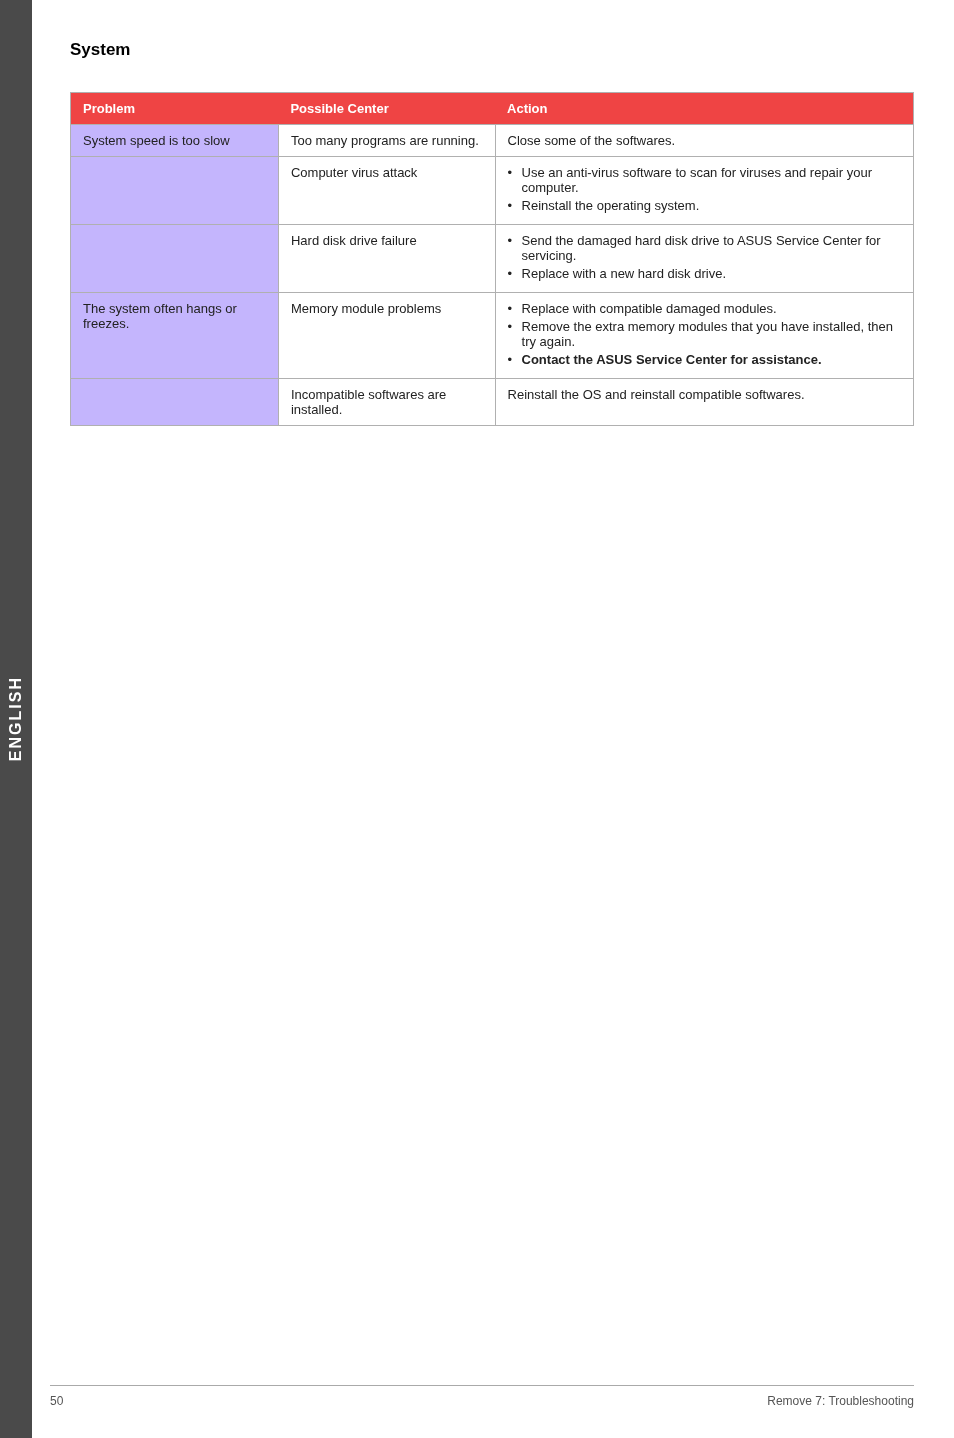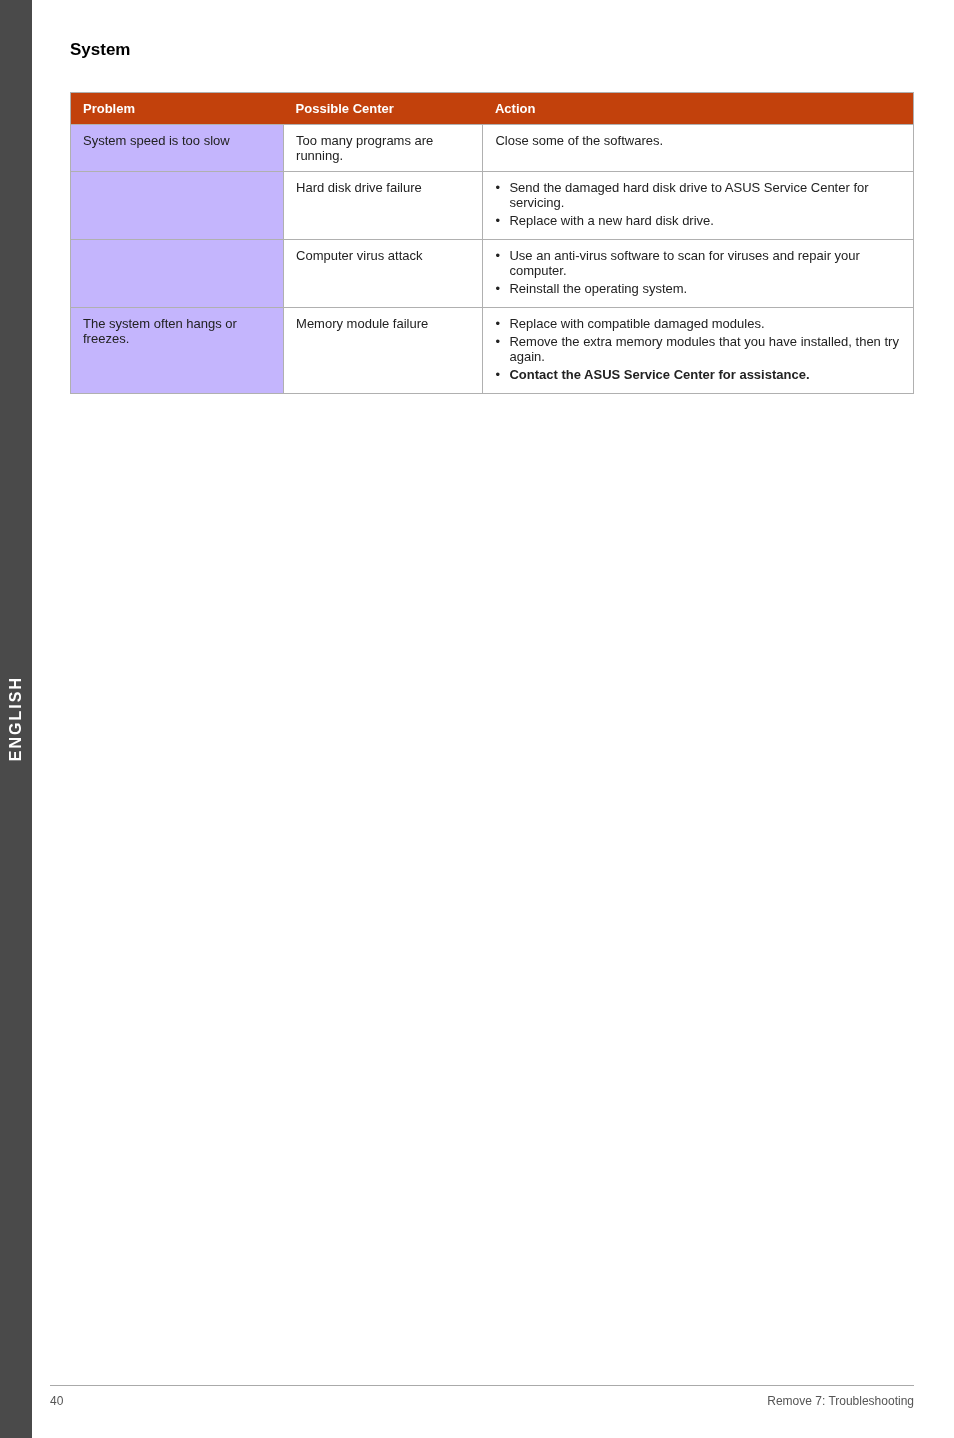--- a/index.html
+++ b/index.html
@@ -49,21 +49,21 @@
     }
 
     
     table {
       width: 100%;
       border-collapse: collapse;
       border: 1px solid #b0b0b0;
     }
 
     thead tr {
-      background: #c2410c;
+      background: #ef4444;
     }
 
     thead th {
       color: #fff;
       text-align: left;
       padding: 8px 12px;
       font-size: 13px;
       font-weight: bold;
     }
 
@@ -131,50 +131,55 @@
       </tr>
     </thead>
     <tbody id="table-body">
     <tr>
           <td style="font-weight: normal;">System speed is too slow</td>
           <td>Too many programs are running.</td>
           <td>Close some of the softwares.</td>
         </tr>
         <tr>
           <td style="font-weight: normal;"></td>
+          <td>Computer virus attack</td>
+          <td>
+            <ul class="bullet-list">
+              <li>Use an anti-virus software to scan for viruses and repair your computer.</li>
+              <li>Reinstall the operating system.</li>
+            </ul>
+          </td>
+        </tr>
+        <tr>
+          <td style="font-weight: normal;"></td>
           <td>Hard disk drive failure</td>
           <td>
             <ul class="bullet-list">
               <li>Send the damaged hard disk drive to ASUS Service Center for servicing.</li>
               <li>Replace with a new hard disk drive.</li>
             </ul>
           </td>
         </tr>
         <tr>
-          <td style="font-weight: normal;"></td>
-          <td>Computer virus attack</td>
-          <td>
-            <ul class="bullet-list">
-              <li>Use an anti-virus software to scan for viruses and repair your computer.</li>
-              <li>Reinstall the operating system.</li>
-            </ul>
-          </td>
-        </tr>
-        <tr>
           <td style="font-weight: normal; padding-left: 12px;">The system often hangs or freezes.</td>
-          <td>Memory module failure</td>
+          <td>Memory module problems</td>
           <td>
             <ul class="bullet-list">
               <li>Replace with compatible damaged modules.</li>
               <li>Remove the extra memory modules that you have installed, then try again.</li>
               <li><strong>Contact the ASUS Service Center for assistance.</strong></li>
             </ul>
           </td>
         </tr>
+        <tr>
+          <td style="font-weight: normal;"></td>
+          <td>Incompatible softwares are installed.</td>
+          <td>Reinstall the OS and reinstall compatible softwares.</td>
+        </tr>
       </tbody>
   </table>
 
 </div>
 
 <div class="footer">
-  <span>40</span>
+  <span>50</span>
   <span>Remove 7: Troubleshooting</span>
 </div>
 
 </body></html>

